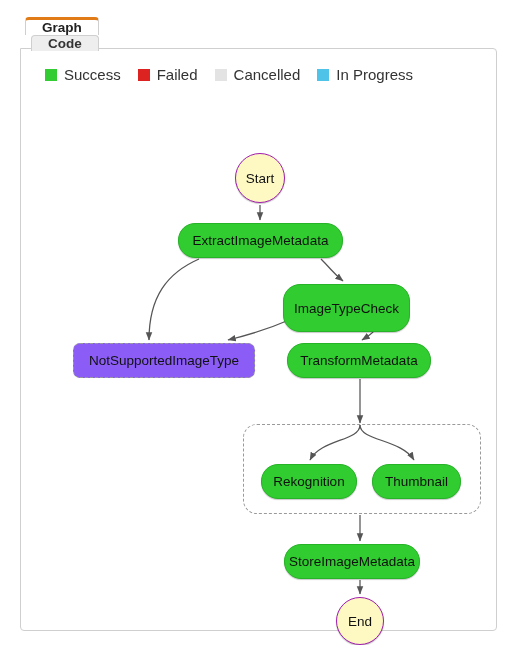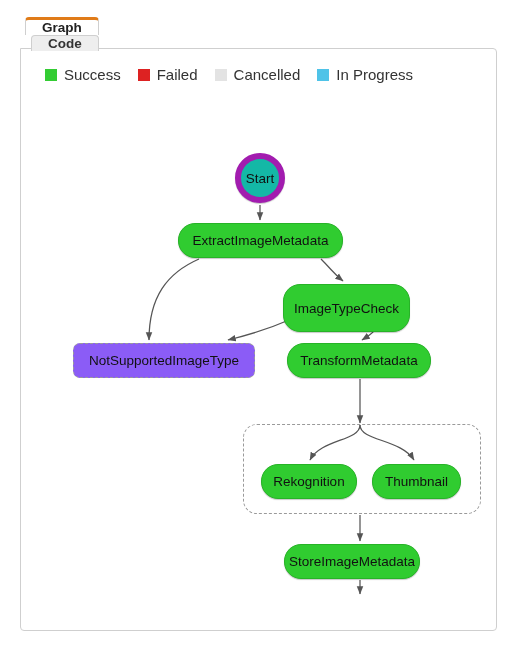--- a/index.html
+++ b/index.html
@@ -111,22 +111,22 @@
     cursor: pointer;
     user-select: none;
   }
   .node.task {
     background: #30cc30;
     border: 1px solid #27b327;
     border-radius: 17px;
     box-shadow: 0 1px 1px rgba(0,0,0,0.22);
   }
   .node.terminal {
-    background: #14b8a6;
-    border: 6px solid #a21caf;
+    background: #fef9c3;
+    border: 1px solid #a21caf;
     border-radius: 50%;
     box-shadow: 0 1px 1px rgba(0,0,0,0.22);
   }
   .node.skipped {
     background: #8b5cf6;
     border: 1px dashed #9a9a9a;
     border-radius: 7px;
     color: #111111;
   }
   .parallel-box {
@@ -228,15 +228,18 @@
     </div>
 
     <div class="node task" style="left:351px; top:415px; width:89px; height:35px;">
       <span>Thumbnail</span>
     </div>
 
     <div class="node task" style="left:263px; top:495px; width:136px; height:35px;">
       <span>StoreImageMetadata</span>
     </div>
 
+    <div class="node terminal" style="left:315px; top:548px; width:48px; height:48px;">
+      <span>End</span>
+    </div>
 
   </div>
 </div>
 
 </body></html>

